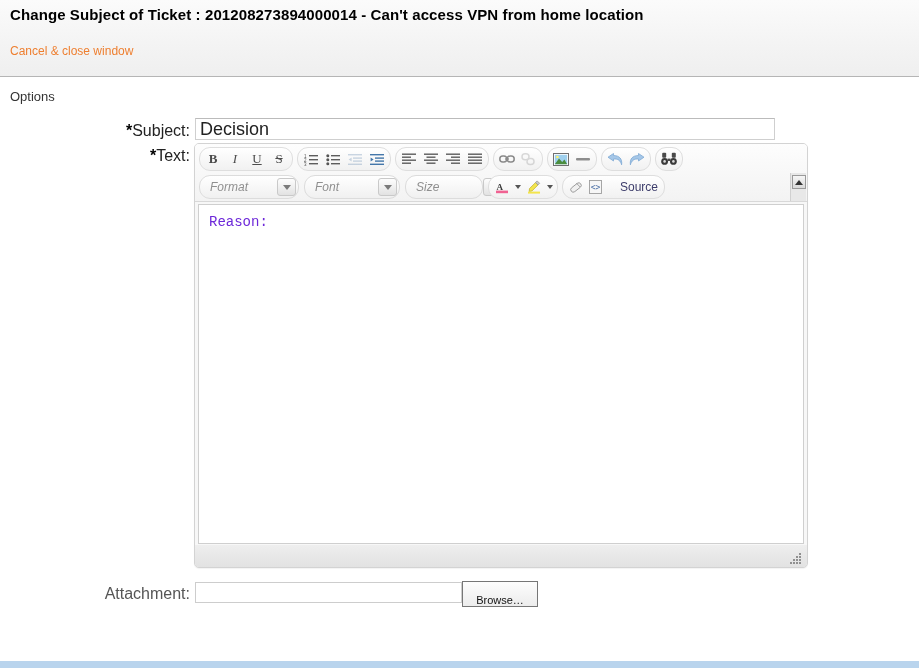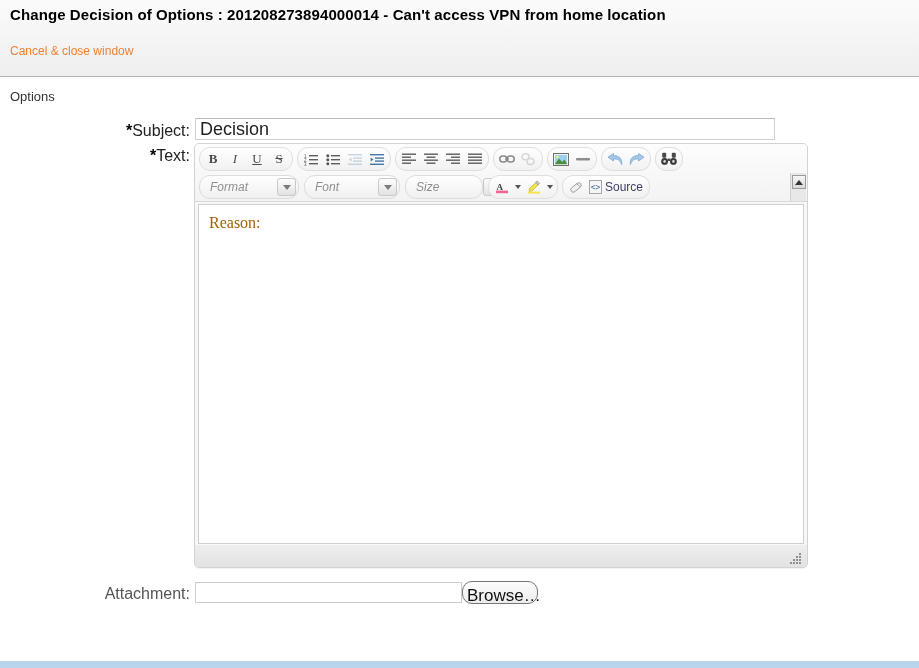--- a/index.html
+++ b/index.html
@@ -192,21 +192,21 @@
   }
 
   #source-btn {
     display: flex; align-items: center;
     height: 20px; padding: 0 4px 0 2px;
     cursor: pointer; border-radius: 3px;
   }
   #source-label {
     font-size: 12px;
     color: #3d3d6b;
-    margin-left: 3px;
+    margin-left: 18px;
   }
 
   
   #tb-scroll {
     position: absolute;
     right: 1px; top: 29px;
     width: 16px; height: 28px;
     background: #e8e8e8;
     border-left: 1px solid #d0d0d0;
   }
@@ -229,24 +229,24 @@
   
   #editor-body {
     position: absolute;
     left: 3px; top: 60px;
     width: 606px; height: 340px;
     background: #ffffff;
     border: 1px solid #cfcfcf;
     overflow: hidden;
   }
   #editor-text {
-    font-size: 16px;
-    color: #a16207;
+    font-size: 14px;
+    color: #6d28d9;
     padding: 9px 10px;
-    font-family: Liberation Serif, serif;
+    font-family: Liberation Mono, monospace;
   }
   #editor-footer {
     position: absolute;
     left: 0; bottom: 0;
     width: 612px; height: 22px;
     background: linear-gradient(to bottom,#eeeeee,#e2e2e2);
     border-bottom-left-radius: 4px;
     border-bottom-right-radius: 4px;
   }
   #resize-grip {
@@ -267,40 +267,40 @@
     font-size: 12px;
     padding: 1px 4px;
     outline: none;
   }
   #browse-button {
     position: absolute;
     left: 462px; top: 504px;
     width: 76px; height: 23px;
     background: linear-gradient(to bottom,#fdfdfd 0%,#ececec 100%);
     border: 1px solid #767676;
-    border-radius: 10px;
+    border-radius: 0;
     font-family: "Liberation Sans", sans-serif;
-    font-size: 17px;
+    font-size: 11px;
     color: #111111;
     cursor: pointer;
-    padding: 4px;
+    padding: 12px;
   }
 
   #bottom-bar {
     position: absolute;
     left: 0; top: 661px;
     width: 919px; height: 7px;
     background: #b9d4ed;
   }
 </style>
 </head>
 <body>
 
 <div id="header">
-  <div id="page-title">Change Decision of Options : 201208273894000014 - Can't access VPN from home location</div>
+  <div id="page-title">Change Subject of Ticket : 201208273894000014 - Can't access VPN from home location</div>
   <a id="cancel-link">Cancel &amp; close window</a>
 </div>
 
 <div id="content">
 
   <div id="options-legend">Options</div>
 
   <div class="field-label label-strong" style="left:75px; top:45px; width:115px;"><span class="req-star">*</span><span>Subject:</span></div>
   <input id="subject-input" type="text" value="Decision" style="">
 

